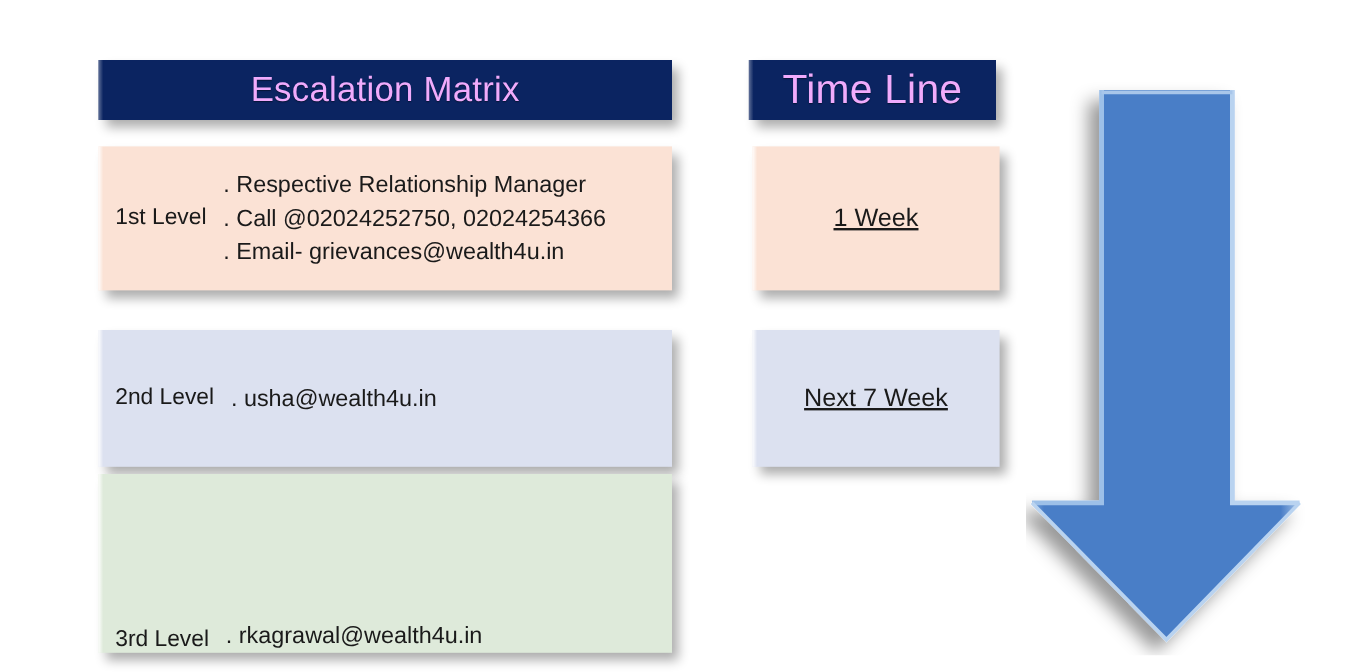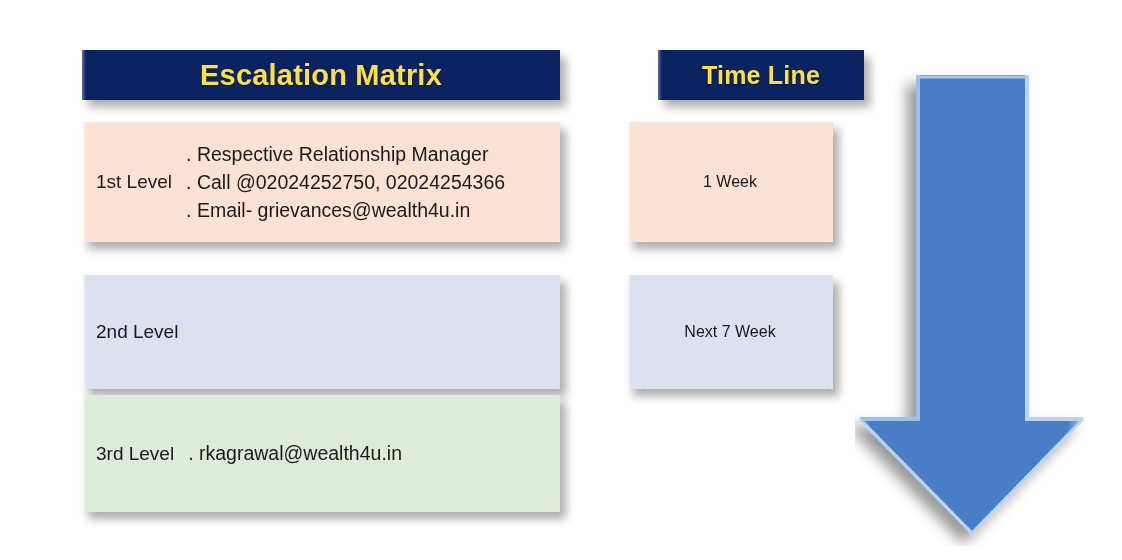--- a/index.html
+++ b/index.html
@@ -34,38 +34,38 @@
     position: absolute;
     left: 0; top: 0; bottom: 0;
     width: 4px;
     background: linear-gradient(to right, rgba(255,255,255,0.95), rgba(255,255,255,0.0));
     pointer-events: none;
   }
 
   
   .hdr {
     background: #0b2461;
-    color: #fde047;
+    color: #f0abfc;
     display: flex;
     align-items: center;
     justify-content: center;
-    font-weight: bold;
+    font-weight: normal;
     letter-spacing: 0.2px;
     text-shadow: 0 1px 1px rgba(0,0,0,0.45);
   }
   .hdr::after {
     background: linear-gradient(to right, rgba(255,255,255,0.35), rgba(255,255,255,0.0));
   }
   #hdr-matrix {
     left: 82px; top: 50px; width: 478px; height: 50px;
     font-size: 29px;
   }
   #hdr-timeline {
-    left: 658px; top: 50px; width: 206px; height: 50px;
-    font-size: 25px;
+    left: 624px; top: 50px; width: 206px; height: 50px;
+    font-size: 34px;
   }
 
   
   .row-left {
     left: 82px;
     width: 478px;
     display: flex;
     align-items: center;
   }
   .level-label {
@@ -88,28 +88,29 @@
     white-space: nowrap;
   }
 
   
   .row-right {
     left: 627px;
     width: 206px;
     display: flex;
     align-items: center;
     justify-content: center;
-    font-size: 16px;
+    font-size: 21px;
     text-align: center;
+    text-decoration: underline;
   }
 
   
   .r1 { top: 122px; height: 120px; }
   .r2 { top: 275px; height: 114px;  }
-  .r3 { top: 395px; height: 117px; }
+  .r3 { top: 395px; height: 149px; align-items: flex-end; }
 
   
   .fill-peach  { background: #fbe2d5; }
   .fill-blue   { background: #dce1f0; }
   .fill-green  { background: #deeada; }
 
   
   #arrow-wrap {
     position: absolute;
     left: 855px;
@@ -141,20 +142,21 @@
     </div>
   </div>
 
   <div class="blk row-right r1 fill-peach">
     <span>1 Week</span>
   </div>
 
   <div class="blk row-left r2 fill-blue">
     <div class="level-label">2nd Level</div>
     <div class="detail-list">
+      <div class="detail-line">. usha@wealth4u.in</div>
     </div>
   </div>
 
   <div class="blk row-right r2 fill-blue">
     <span>Next 7 Week</span>
   </div>
 
   <div class="blk row-left r3 fill-green">
     <div class="level-label">3rd Level</div>
     <div class="detail-list">

